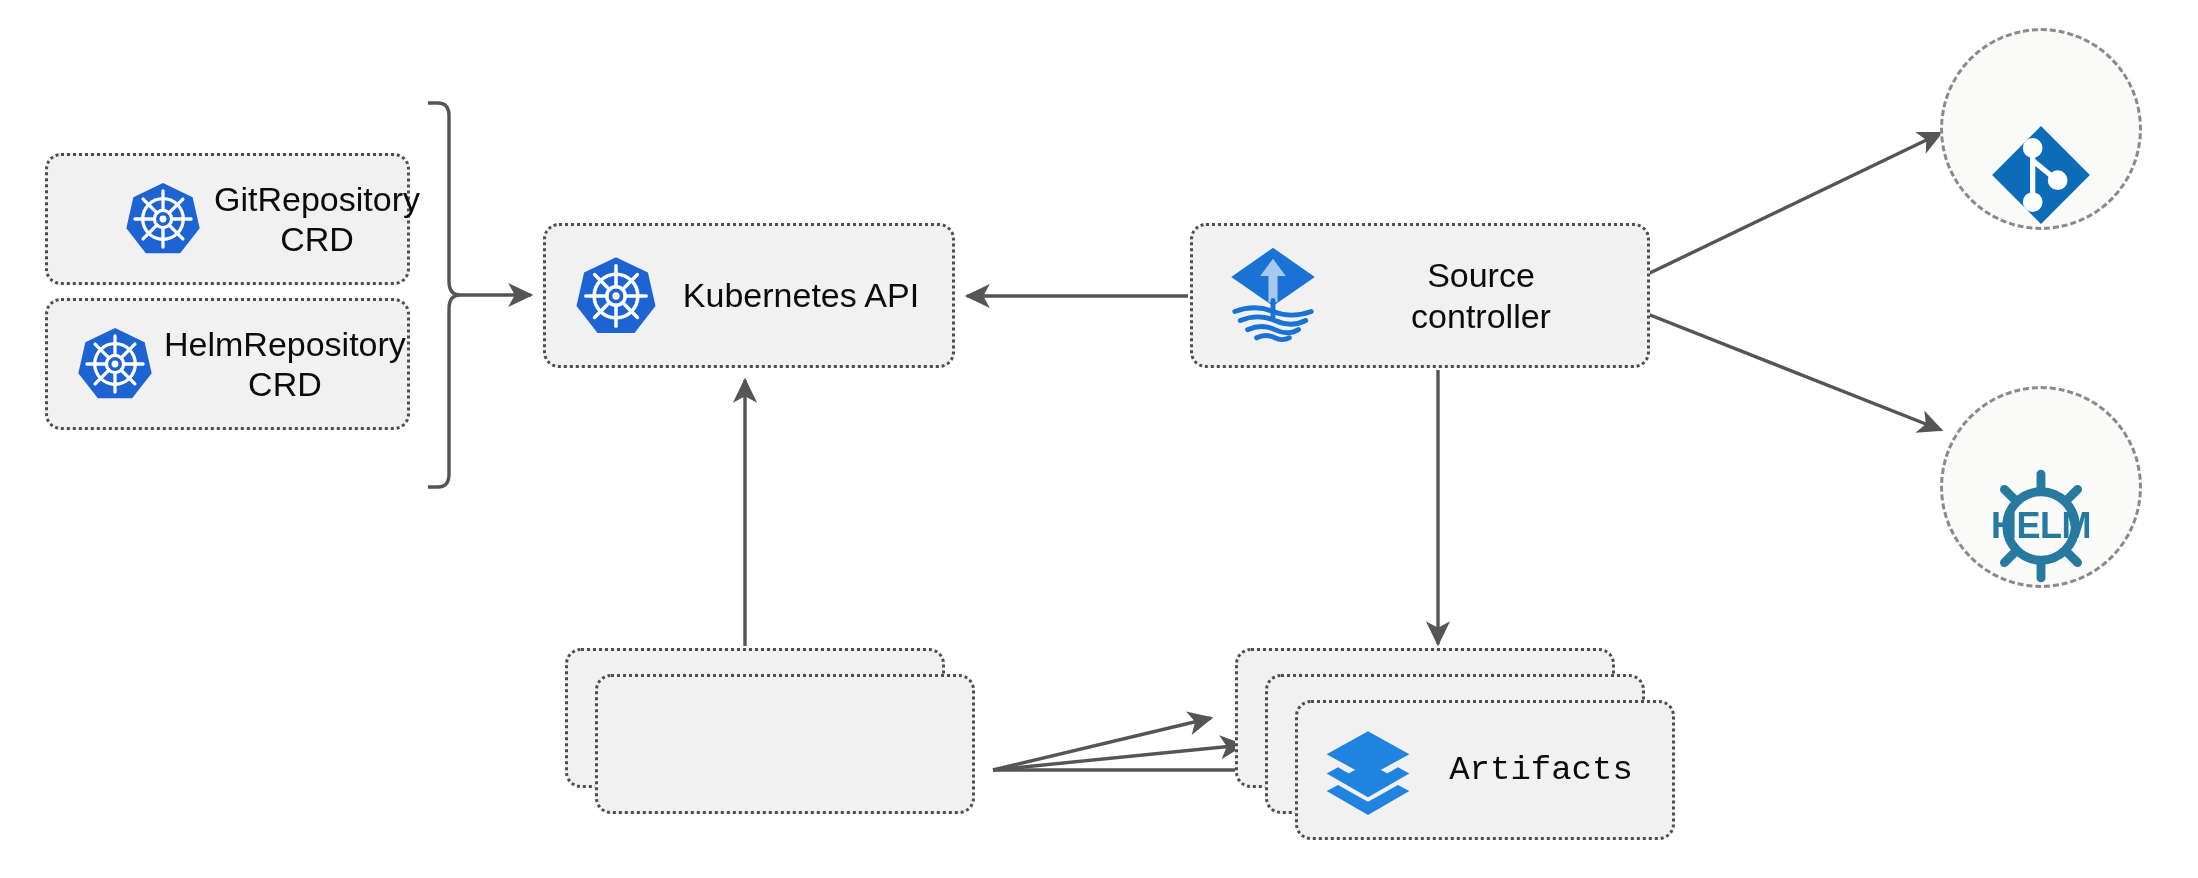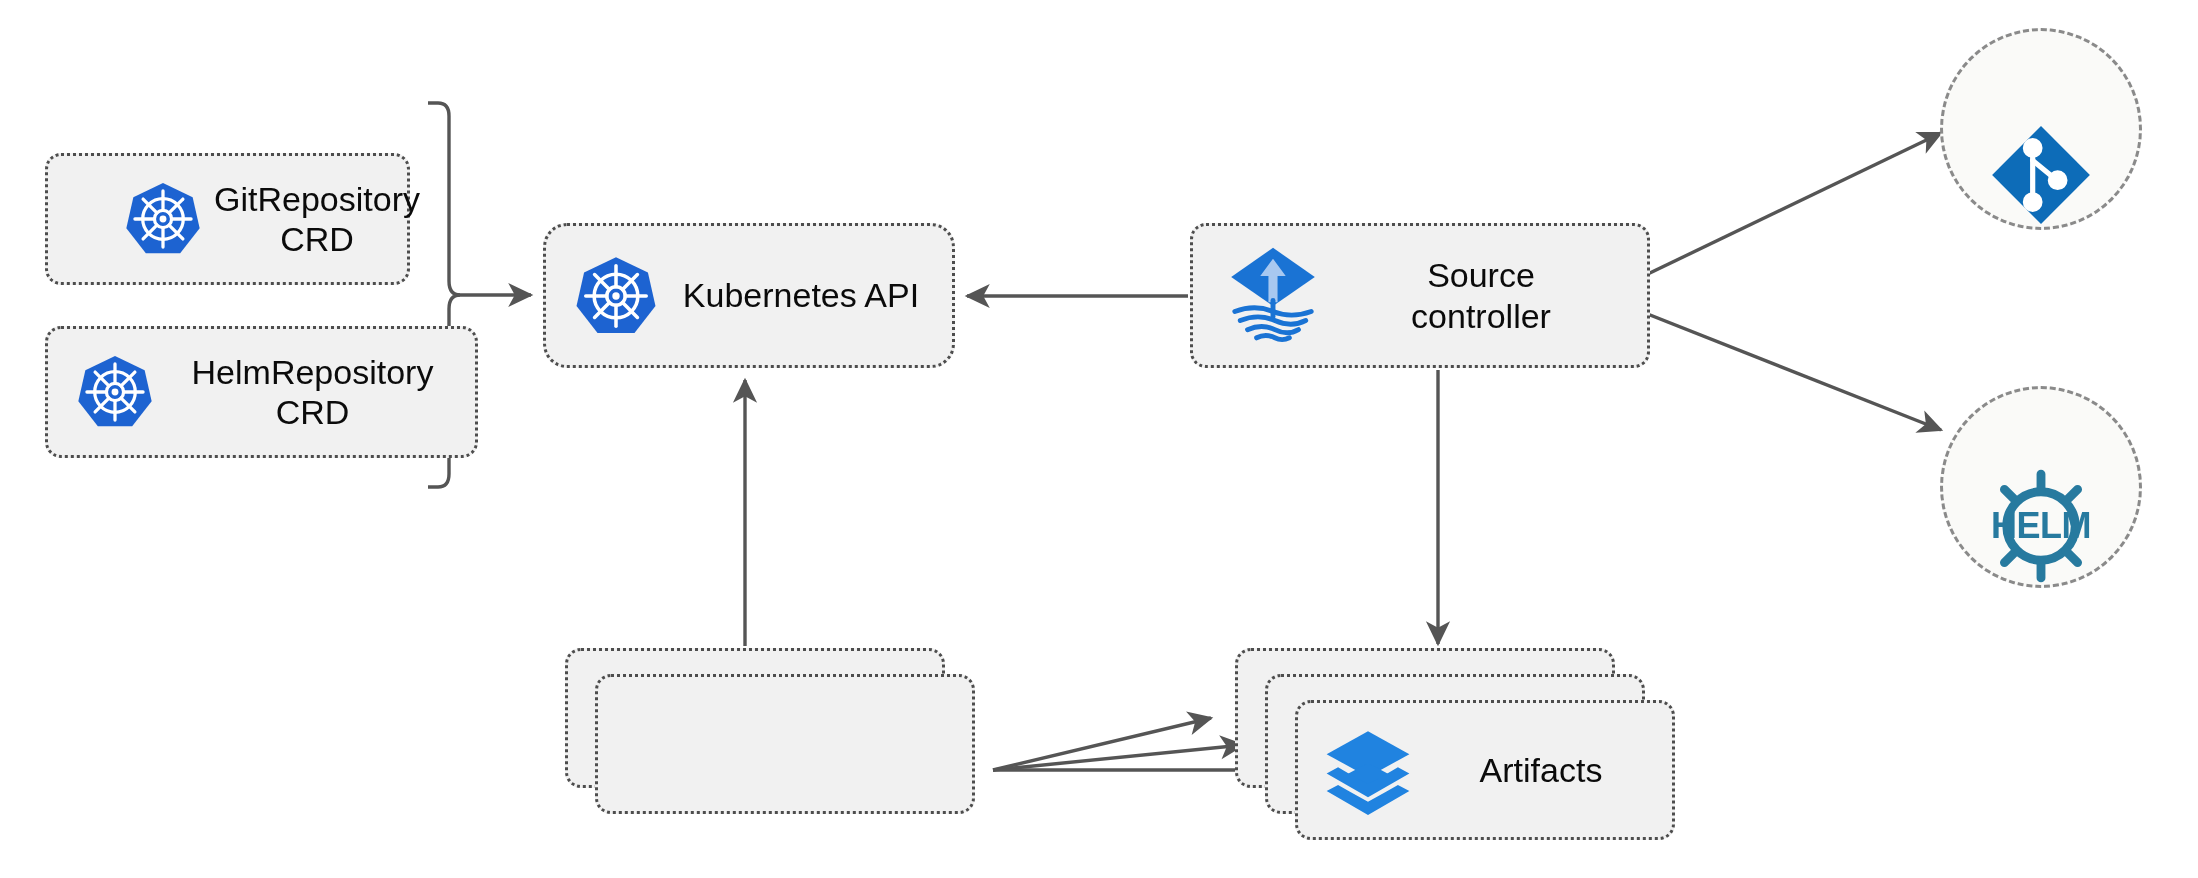--- a/index.html
+++ b/index.html
@@ -158,31 +158,31 @@
   <div class="node" style="left:45px;top:153px;width:365px;height:132px;padding-left:48px;">
     <span class="ico" style="width:78px;height:78px;margin-left:28px;margin-right:12px;">
       <svg width="78" height="78">
           <use href="#sym-kubernetes"></use>
         </svg>
     </span>
     <span class="label">GitRepository
 CRD</span>
   </div>
 
-  <div class="node" style="left:45px;top:326px;width:433px;height:132px;">
+  <div class="node" style="left:45px;top:298px;width:365px;height:132px;">
     <span class="ico" style="width:78px;height:78px;margin-left:28px;margin-right:10px;">
       <svg width="78" height="78">
           <use href="#sym-kubernetes"></use>
         </svg>
     </span>
     <span class="label">HelmRepository
 CRD</span>
   </div>
 
-  <div class="node" style="left:543px;top:223px;width:412px;height:145px;border-radius:24px;">
+  <div class="node" style="left:543px;top:223px;width:412px;height:145px;">
     <span class="ico" style="width:84px;height:84px;margin-left:28px;margin-right:6px;">
       <svg width="84" height="84">
           <use href="#sym-kubernetes"></use>
         </svg>
     </span>
     <span class="label">Kubernetes API</span>
   </div>
 
   <div class="node" style="left:1190px;top:223px;width:460px;height:145px;">
     <span class="ico" style="width:92px;height:100px;margin-left:34px;margin-right:10px;">
@@ -195,21 +195,21 @@
   </div>
 
   <div class="stack" style="left:565px;top:648px;width:440px;height:200px;">
     <div class="ghost" style="left:0px;top:0px;width:380px;height:140px;"></div>
     <div class="ghost" style="left:30px;top:26px;width:380px;height:140px;"></div>
   </div>
 
   <div class="stack" style="left:1235px;top:648px;width:440px;height:200px;">
     <div class="ghost" style="left:0px;top:0px;width:380px;height:140px;"></div>
     <div class="ghost" style="left:30px;top:26px;width:380px;height:140px;"></div>
-    <div class="node" style="left:60px;top:52px;width:380px;height:140px;">
+    <div class="node" style="left:60px;top:52px;width:380px;height:140px;font-family:Liberation Mono, monospace;">
       <span class="ico" style="width:88px;height:92px;margin-left:26px;margin-right:12px;">
         <svg width="88" height="92">
             <use href="#sym-layers"></use>
           </svg>
       </span>
       <span class="label">Artifacts</span>
     </div>
   </div>
 
   <div class="circle" style="left:1940px;top:28px;width:202px;height:202px;">

